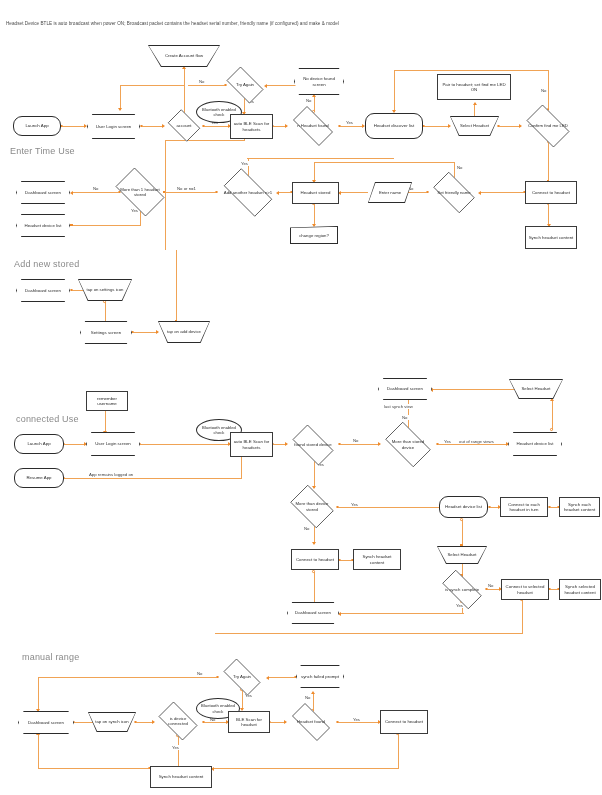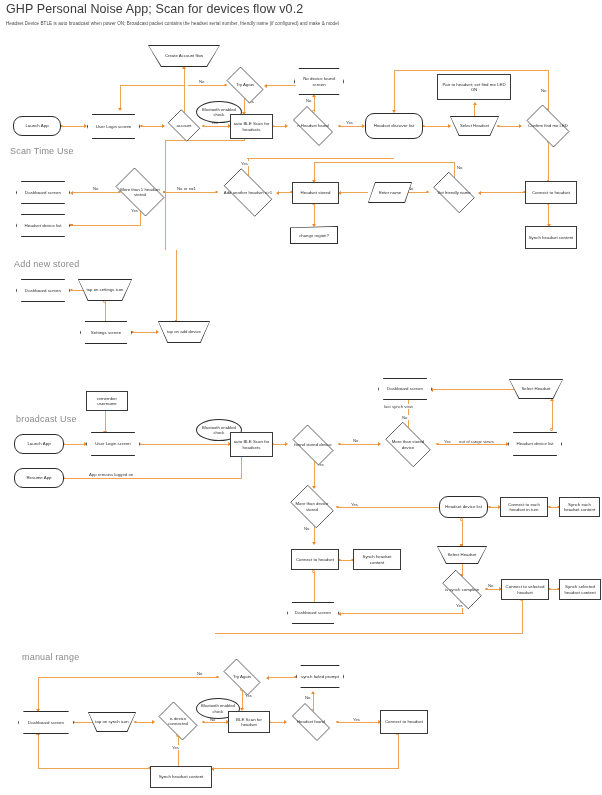--- a/index.html
+++ b/index.html
@@ -82,26 +82,25 @@
   .dot{position:absolute;width:2.6px;height:2.6px;border-radius:50%;border:0.8px solid #ef8b2c;
        background:#fff;box-sizing:border-box;}
   .sq{position:absolute;width:2.8px;height:2.8px;background:#ef8b2c;}
   .elbl{position:absolute;font-size:4.3px;color:#3c3c3c;background:#fff;padding:0 1px;white-space:nowrap;}
 </style>
 </head>
 <body>
 
 <div id="canvas">
 
-  <div id="title">GHP Personal Noise App; Scan for devices flow v0.2</div>
   <div id="subtitle">Headset Device BTLE is auto broadcast when power ON; Broadcast packet contains the headset serial number, friendly name (if configured) and make &amp; model</div>
 
-  <div class="sect" style="left:10px;top:146px;">Scan Time Use</div>
+  <div class="sect" style="left:10px;top:146px;">Enter Time Use</div>
   <div class="sect" style="left:14px;top:259px;">Add new stored</div>
-  <div class="sect" style="left:16px;top:414px;">broadcast Use</div>
+  <div class="sect" style="left:16px;top:414px;">connected Use</div>
   <div class="sect" style="left:22px;top:652px;">manual range</div>
 
   <div class="conn h" style="left:62px;top:126px;width:24px;"></div>
   <div class="dot" style="left:60px;top:124.5px;"></div>
   <div class="arw r" style="left:84px;top:123.5px;"></div>
 
   <div class="conn h" style="left:142px;top:126px;width:22px;"></div>
   <div class="dot" style="left:140px;top:124.5px;"></div>
   <div class="arw r" style="left:162px;top:123.5px;"></div>
 

